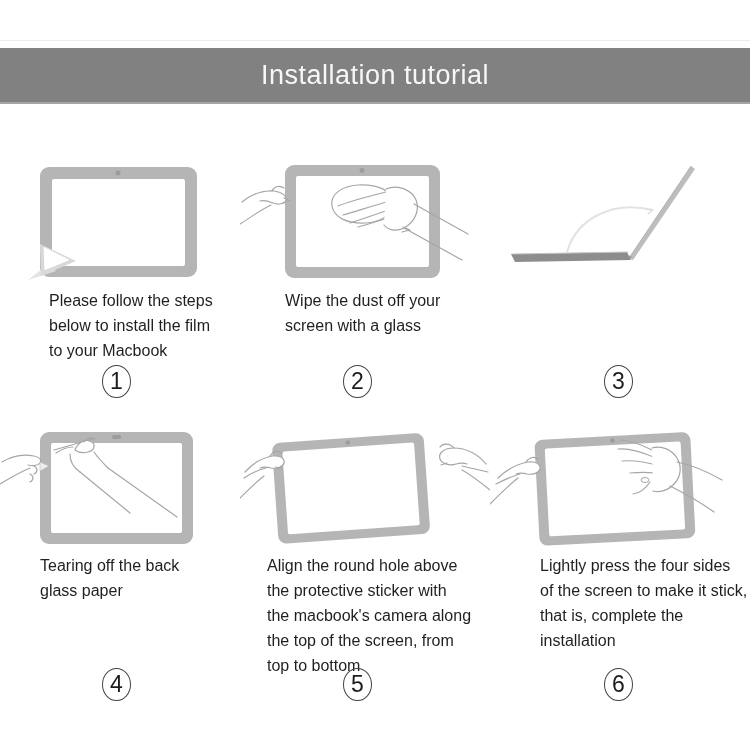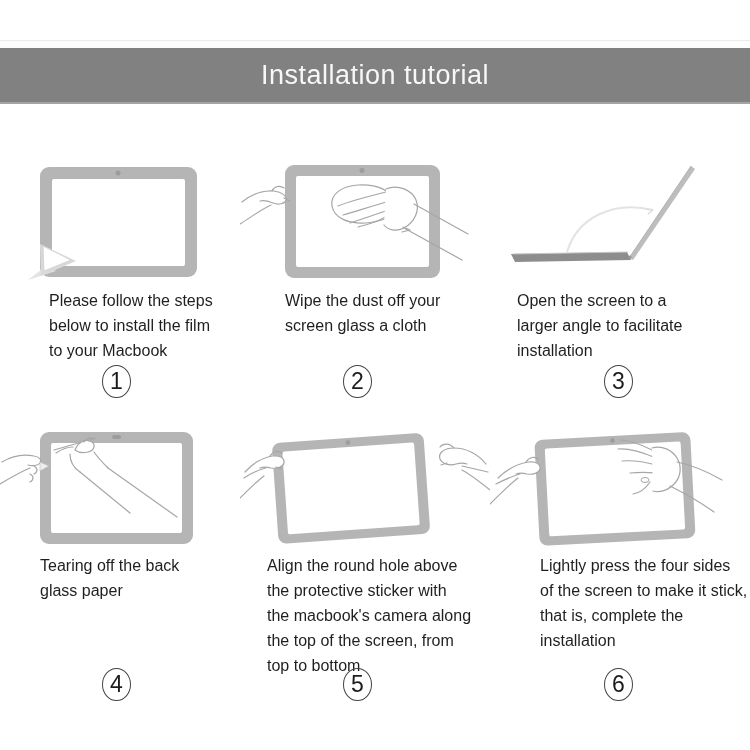--- a/index.html
+++ b/index.html
@@ -140,24 +140,21 @@
     <ellipse cx="155" cy="60" rx="4" ry="2.5" fill="none" stroke="#a6a6a6" stroke-width="1"></ellipse>
 
     <path class="ln" d="M187,42 C202,45 218,52 232,60"></path>
     <path class="ln" d="M180,66 C196,74 210,82 224,92"></path>
   </svg>
 
   <div class="caption cap1">Please follow the steps
 below to install the film
 to your Macbook</div>
   <div class="caption cap2">Wipe the dust off your
-screen glass a cloth</div>
-  <div class="caption cap3">Open the screen to a
-larger angle to facilitate
-installation</div>
+screen with a glass</div>
   <div class="caption cap5">Align the round hole above
 the protective sticker with
 the macbook's camera along
 the top of the screen, from
 top to bottom</div>
   <div class="caption cap4">Tearing off the back
 glass paper</div>
   <div class="caption cap6">Lightly press the four sides
 of the screen to make it stick,
 that is, complete the installation</div>

